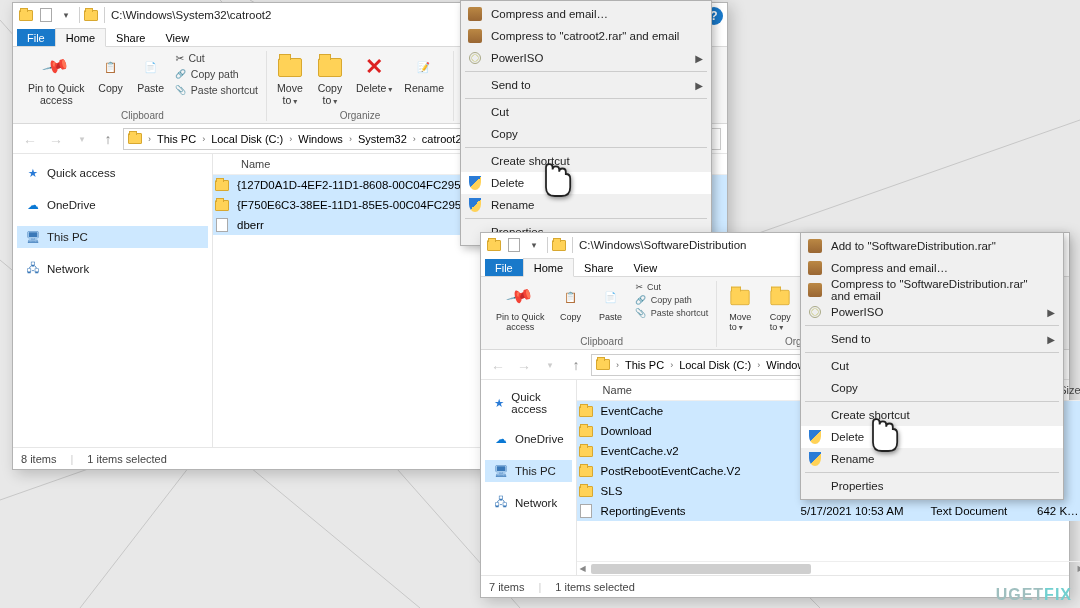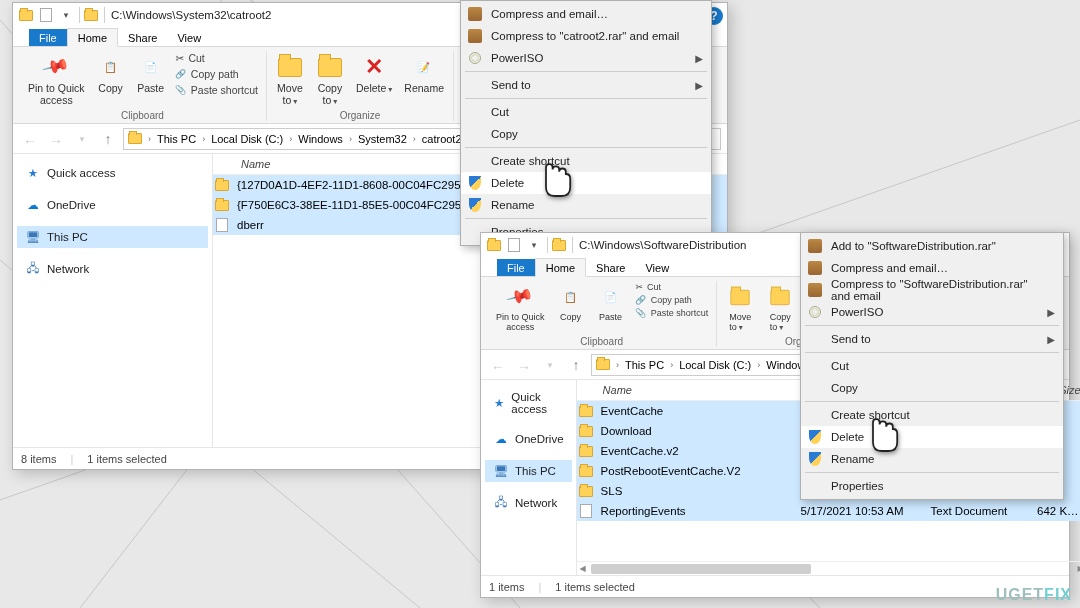--- a/index.html
+++ b/index.html
@@ -7,21 +7,21 @@
   
   .bg-lines { position:absolute; inset:0; }
   .bg-lines svg { width:100%; height:100%; }
   .window { position:absolute; background:#fff; border:1px solid #b3b3b3; box-shadow: 4px 4px 14px rgba(0,0,0,.2); display:flex; flex-direction:column; }
   
   .titlebar { height:24px; background:#fff; display:flex; align-items:center; padding:0 4px; font-size:11px; color:#333; }
   .titlebar .qicon { width:18px; height:18px; display:flex; align-items:center; justify-content:center; margin-right:2px; }
   .sepv { width:1px; height:16px; background:#d0d0d0; margin:0 2px; }
   .titlebar .path { margin-left:4px; font-size:11.5px; color:#222; }
   
-  .tabs { height:20px; display:flex; align-items:flex-end; font-size:11px; padding-left:16px; border-bottom:1px solid #d9d9d9; }
+  .tabs { height:20px; display:flex; align-items:flex-end; font-size:11px; padding-left:4px; border-bottom:1px solid #d9d9d9; }
   .tab { padding:3px 10px 2px; margin-right:0; }
   .tab.file { background:#1979ca; color:#fff; }
   .tab.active { background:#f5f5f5; border:1px solid #d9d9d9; border-bottom:1px solid #f5f5f5; margin-bottom:-1px; }
   
   .ribbon { display:flex; background:#f5f5f5; padding:4px 6px 2px; min-height:72px; border-bottom:1px solid #d9d9d9; font-size:10.5px; color:#333; }
   .rgroup { display:flex; flex-direction:column; align-items:center; padding:0 6px; border-right:1px solid #e1e1e1; }
   .rgroup:last-child { border-right:none; }
   .rgrow { display:flex; gap:6px; align-items:flex-start; }
   .rbig { display:flex; flex-direction:column; align-items:center; gap:1px; padding:2px 3px; cursor:default; }
   .rbig .ricon { width:28px; height:28px; display:flex; align-items:center; justify-content:center; }
@@ -37,21 +37,21 @@
   .crumb-box .csep { color:#666; font-size:9px; padding:0 2px; }
   
   .body { flex:1; display:flex; min-height:0; }
   .sidebar { width:200px; border-right:1px solid #e6e6e6; padding:8px 4px; font-size:11.5px; }
   .sidebar .sitem { display:flex; align-items:center; gap:6px; padding:3px 8px; color:#222; }
   .sidebar .sitem.selected { background:#cde8ff; }
   .sidebar .sitem .sicon { width:16px; height:16px; display:flex; align-items:center; justify-content:center; }
   .sidebar .sspacer { height:10px; }
   .filepane { flex:1; display:flex; flex-direction:column; font-size:11.5px; }
   .colheaders { display:flex; border-bottom:1px solid #eee; color:#444; font-size:11px; }
-  .colheaders div { padding:4px 6px;font-style:italic; }
+  .colheaders div { padding:4px 6px; }
   .col-name { width:310px; }
   .col-date { width:130px; }
   .col-type { width:100px; }
   .col-size { width:60px; text-align:right; }
   .filerow { display:flex; align-items:center; height:20px; cursor:default; }
   .filerow.selected { background:#cde8ff; }
   .filerow .cell { padding:0 6px; overflow:hidden; white-space:nowrap; text-overflow:ellipsis; }
   .filerow .ficon { width:18px; display:flex; align-items:center; justify-content:center; }
   
   .statusbar { height:22px; border-top:1px solid #e6e6e6; display:flex; align-items:center; font-size:11px; color:#444; padding:0 8px; gap:14px; }
@@ -520,21 +520,21 @@
         </div>
       <div style="flex:1"></div>
       <div style="height:14px;border-top:1px solid #eee;position:relative;">
         <div style="position:absolute;left:0;top:0;width:12px;height:100%;display:flex;align-items:center;justify-content:center;color:#888;font-size:8px">◀</div>
         <div style="position:absolute;left:14px;top:2px;height:10px;width:220px;background:#cfcfcf;border-radius:2px"></div>
         <div style="position:absolute;right:0;top:0;width:12px;height:100%;display:flex;align-items:center;justify-content:center;color:#888;font-size:8px">▶</div>
       </div>
     </div>
   </div>
   <div class="statusbar">
-    <span>1 items</span>
+    <span>7 items</span>
     <span style="color:#ccc">|</span>
     <span>1 items selected</span>
   </div>
 </div>
 
 <div class="ctxmenu" style="left:800px; top:232px; width:264px;">
   <div class="mitem">
       <span class="micon">
         <span class="i-winrar"></span>
       </span>

